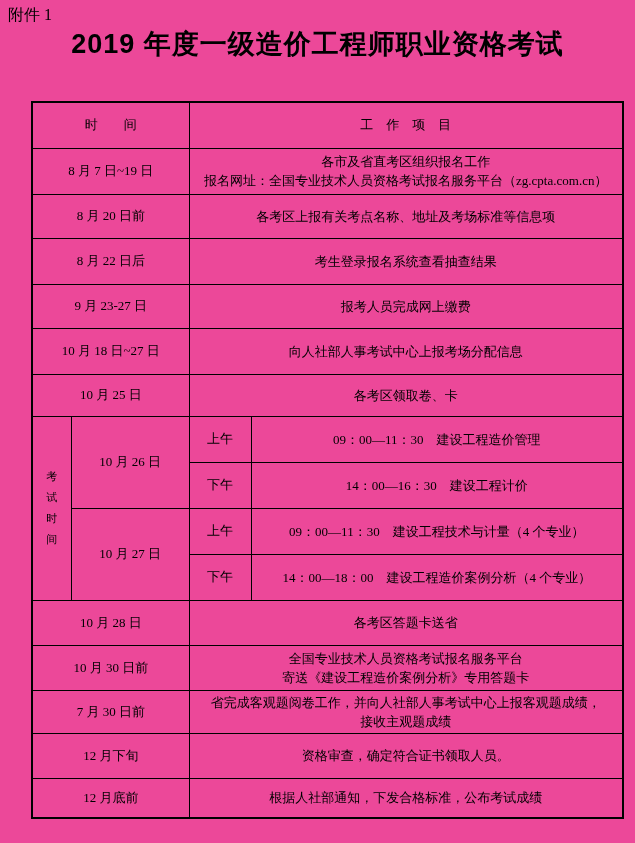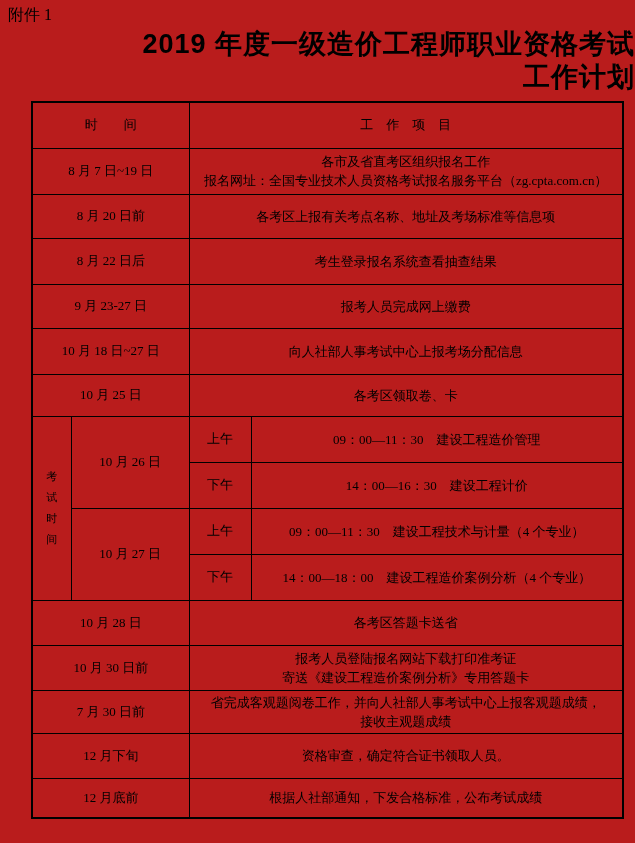--- a/index.html
+++ b/index.html
@@ -6,37 +6,37 @@
       margin: 0;
       padding: 0;
       background: #ffffff;
       color: #000000;
       font-family: "Liberation Serif", "DejaVu Serif", serif;
     }
     .page {
       position: relative;
       width: 635px;
       height: 843px;
-      background: #b91c1c;
+      background: #ec4899;
       overflow: hidden;
     }
     .attachment {
       position: absolute;
       left: 8px;
       top: 5px;
       font-size: 16px;
       line-height: 20px;
     }
     .title {
       position: absolute;
       left: 0;
       top: 28px;
       width: 100%;
       margin: 0;
-      text-align: right;
+      text-align: center;
       font-family: "Liberation Sans", "DejaVu Sans", sans-serif;
       font-weight: bold;
       font-size: 27px;
       line-height: 33px;
       letter-spacing: 1px;
     }
     .title .tl { display: block; }
 
     table.plan {
       position: absolute;
@@ -84,21 +84,20 @@
   </style>
 </head>
 <body>
 
 <div class="page">
 
   <div class="attachment">附件 1</div>
 
   <h1 class="title">
     <span class="tl">2019 年度一级造价工程师职业资格考试</span>
-    <span class="tl">工作计划</span>
   </h1>
 
   <table class="plan">
     <colgroup>
       <col style="width:39px">
       <col style="width:118px">
       <col style="width:62px">
       <col style="width:372px">
     </colgroup>
     <tbody>
@@ -167,21 +166,21 @@
       </tr>
 
       <tr class="h45">
         <td colspan="2" class="center">10 月 28 日</td>
         <td colspan="2" class="task">各考区答题卡送省</td>
       </tr>
 
       <tr class="h45">
         <td colspan="2" class="center">10 月 30 日前</td>
         <td colspan="2" class="task">
-          <div>报考人员登陆报名网站下载打印准考证</div>
+          <div>全国专业技术人员资格考试报名服务平台</div>
           <div>寄送《建设工程造价案例分析》专用答题卡</div>
         </td>
       </tr>
 
       <tr class="h43">
         <td colspan="2" class="center">7 月 30 日前</td>
         <td colspan="2" class="task">
           <div>省完成客观题阅卷工作，并向人社部人事考试中心上报客观题成绩，</div>
           <div>接收主观题成绩</div>
         </td>

